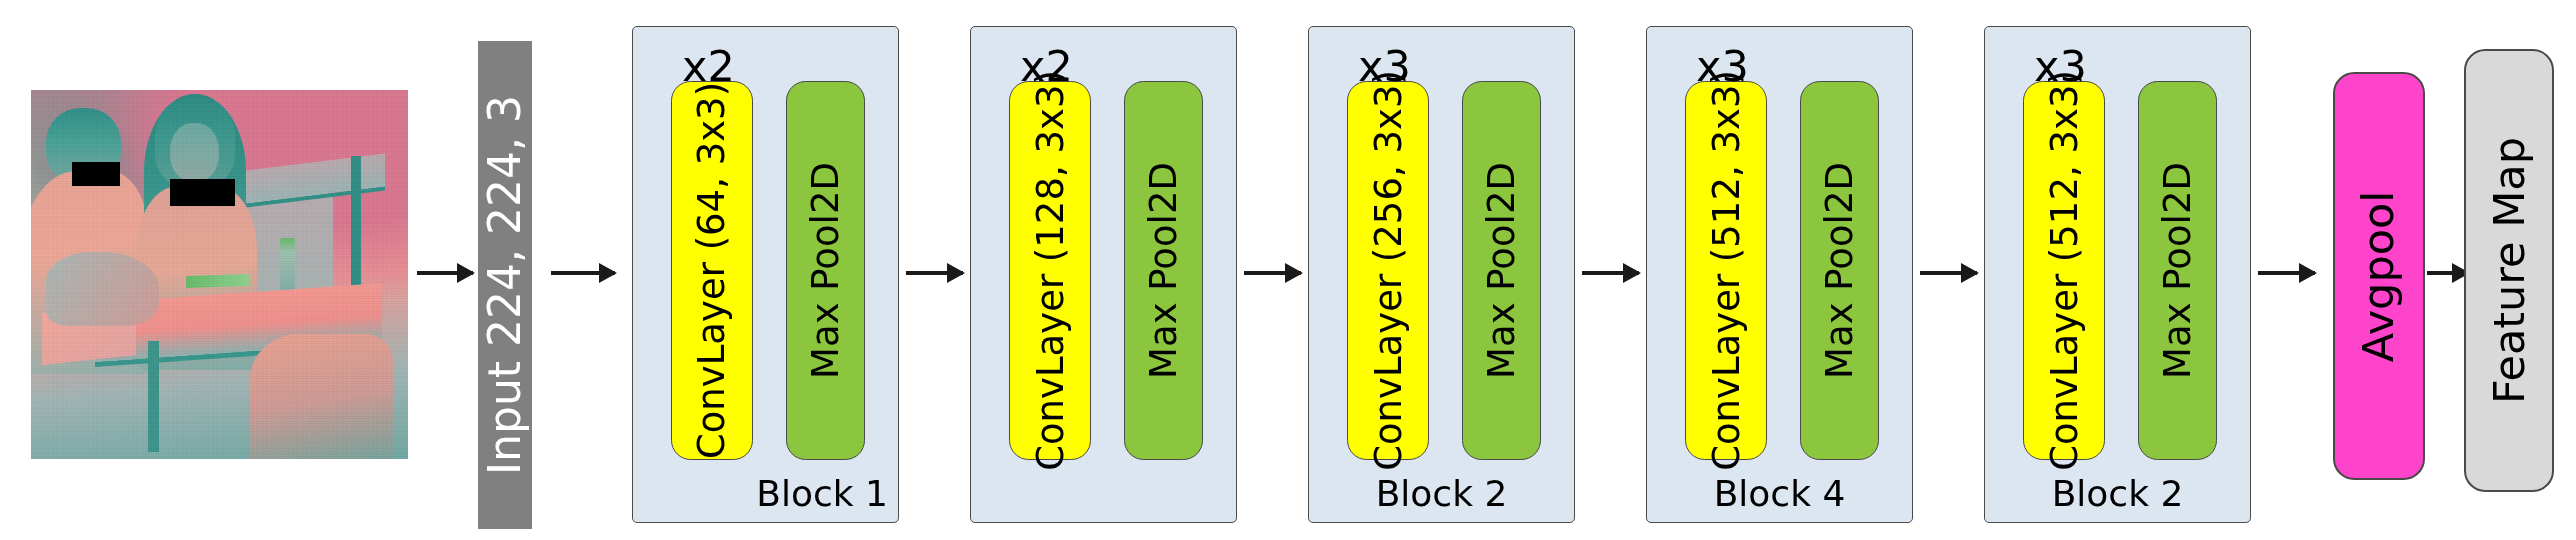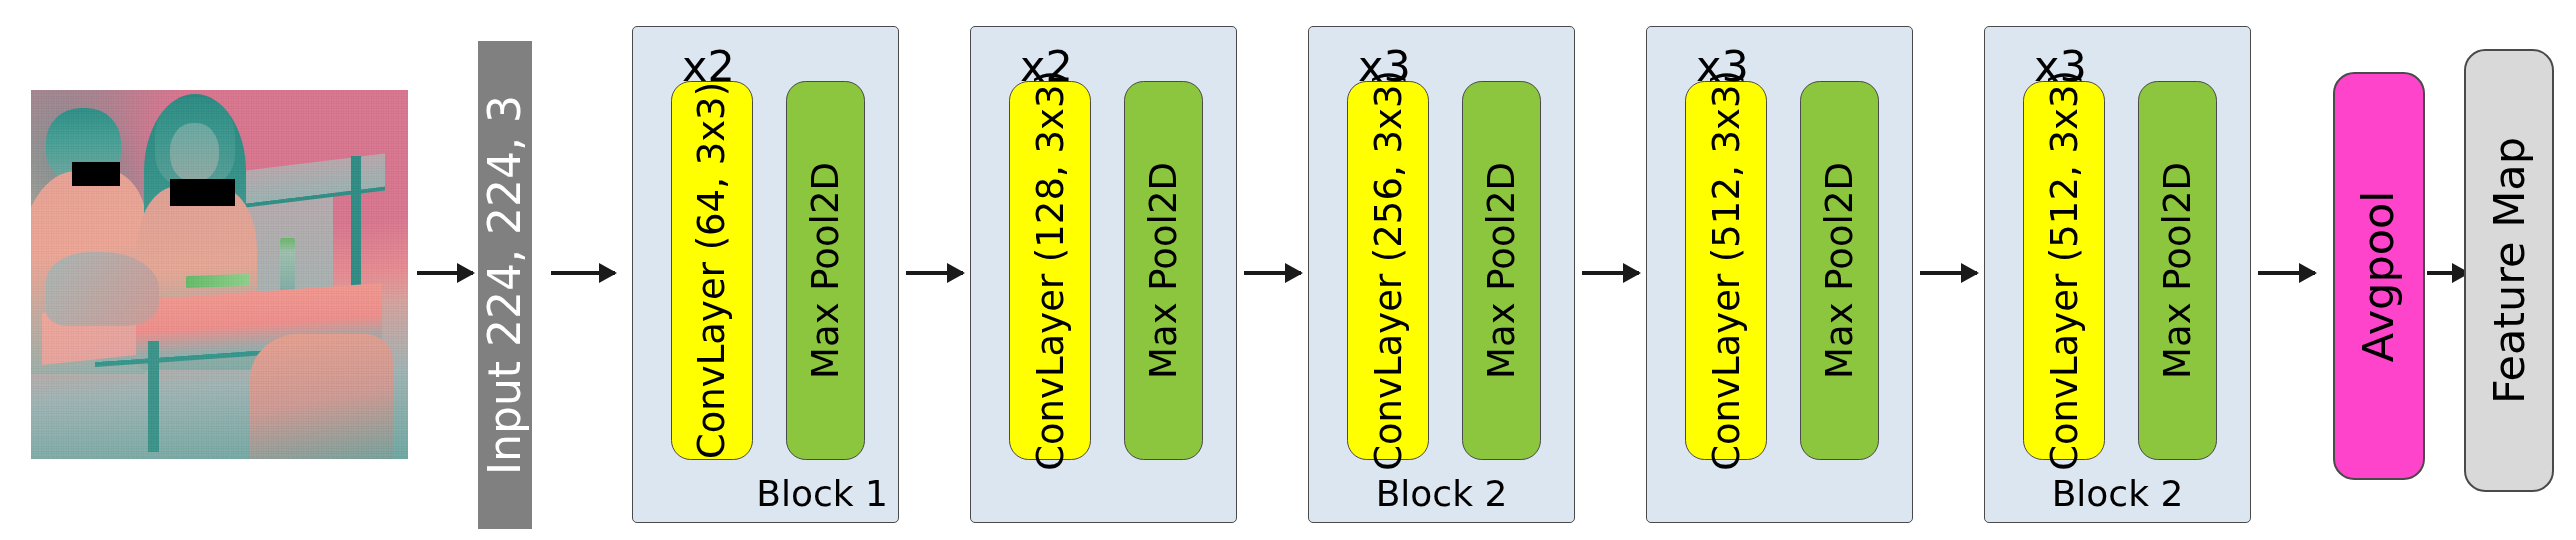--- a/index.html
+++ b/index.html
@@ -163,20 +163,21 @@
   <div class="arrow" style="left:1582px;width:57px;"></div>
 
   <div class="blockwrap" style="left:1646px;">
     <span class="times">x3</span>
     <div class="conv">
       <span class="vlabel">ConvLayer (512, 3x3)</span>
     </div>
     <div class="pool">
       <span class="vlabel">Max Pool2D</span>
     </div>
+    <span class="blk-name">Block 4</span>
   </div>
 
   <div class="arrow" style="left:1920px;width:57px;"></div>
 
   <div class="blockwrap" style="left:1984px;">
     <span class="times">x3</span>
     <div class="conv">
       <span class="vlabel">ConvLayer (512, 3x3)</span>
     </div>
     <div class="pool">

